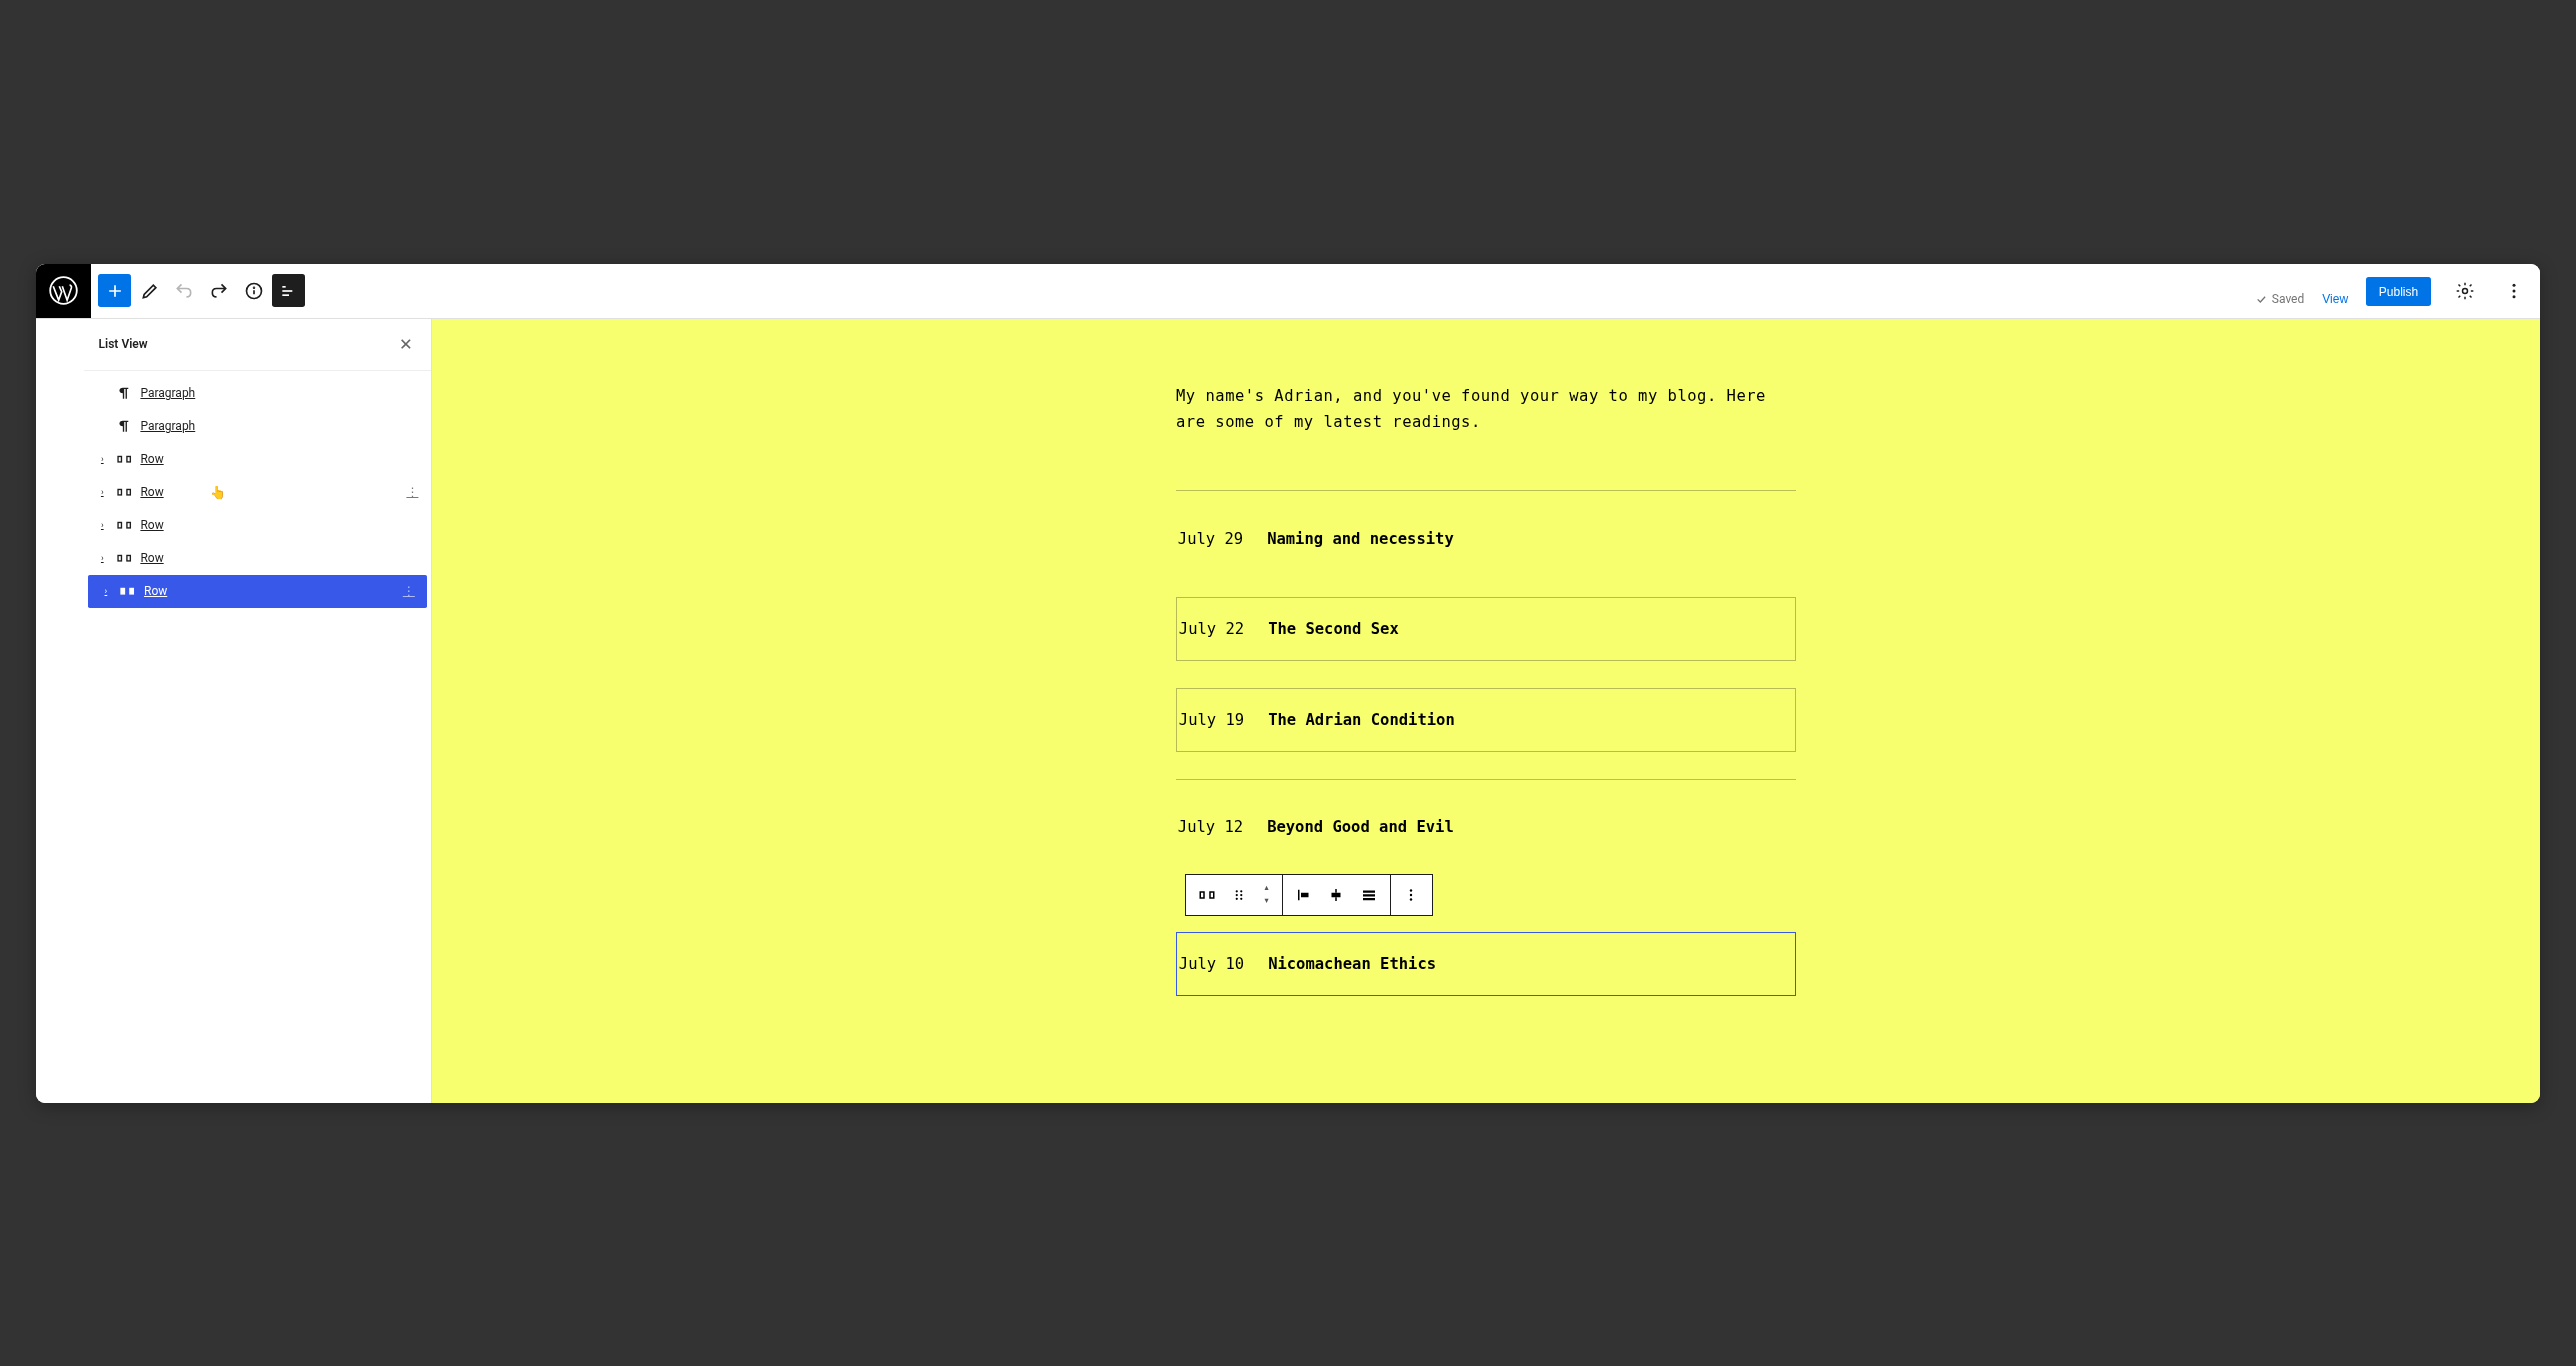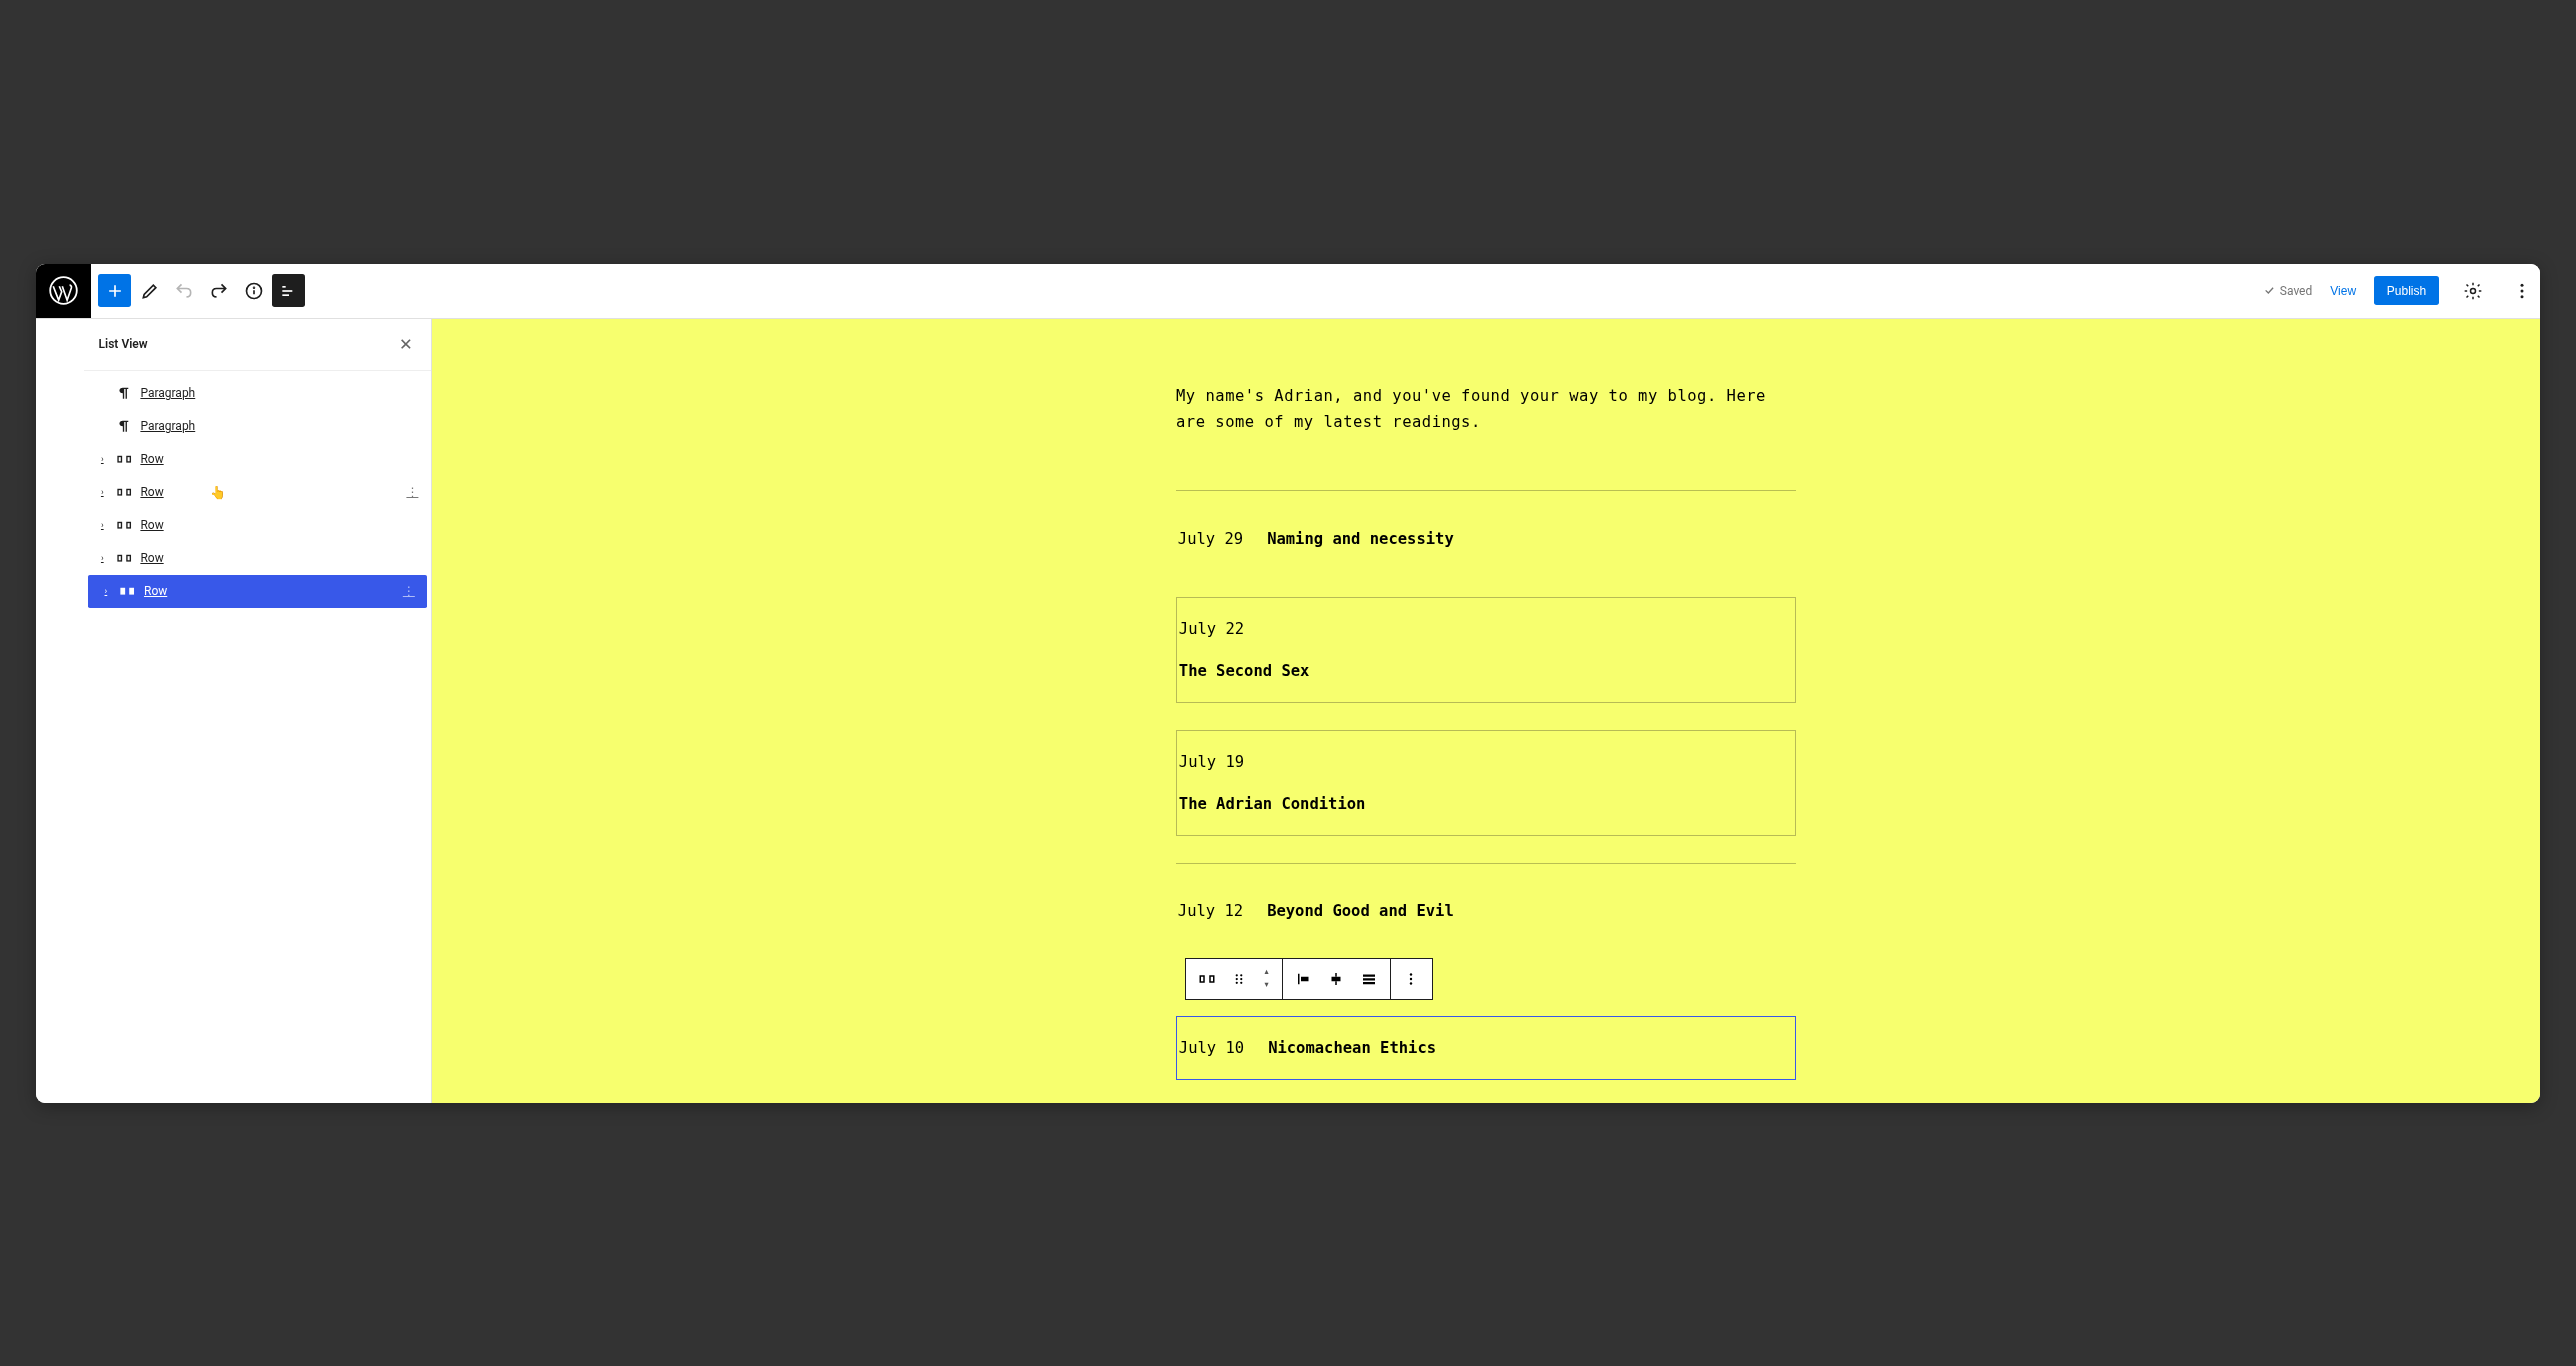--- a/index.html
+++ b/index.html
@@ -54,23 +54,23 @@
   cursor: pointer;
   color: #1e1e1e;
 }
 .sq-btn.primary { background: #0073e6; color: #fff; }
 .sq-btn.dark { background: #1e1e1e; color: #fff; }
 .sq-btn.disabled { color: #b5b5b5; }
 .sq-btn svg { width: 20px; height: 20px; }
 .spacer { flex: 1; }
 .right-actions {
   display: flex;
-  align-items: center;
+  align-items: flex-end;
   gap: 18px;
-  padding-right: 3px;
+  padding-right: 11px;
 }
 .saved {
   display: flex;
   align-items: center;
   gap: 3.6px;
   color: #757575;
   font-size: 12px;
 }
 .link-btn {
   background: none;
@@ -201,21 +201,20 @@
 }
 .entry {
   display: flex;
   gap: 24px;
   padding: 22px 1.8px;
   font-size: 15.5px;
 }
 .entry.boxed {
   border: 0.9px solid rgba(120,120,60,0.5);
   padding: 22px 1.8px;
-  flex-direction: column;
 }
 .entry.selected {
   border: 1.8px solid #3858e9;
   padding: 22px 1.8px;
 }
 .entry .date { }
 .entry .title { font-weight: 700; }
 .gap { height: 27px; }
 
 .block-toolbar {

